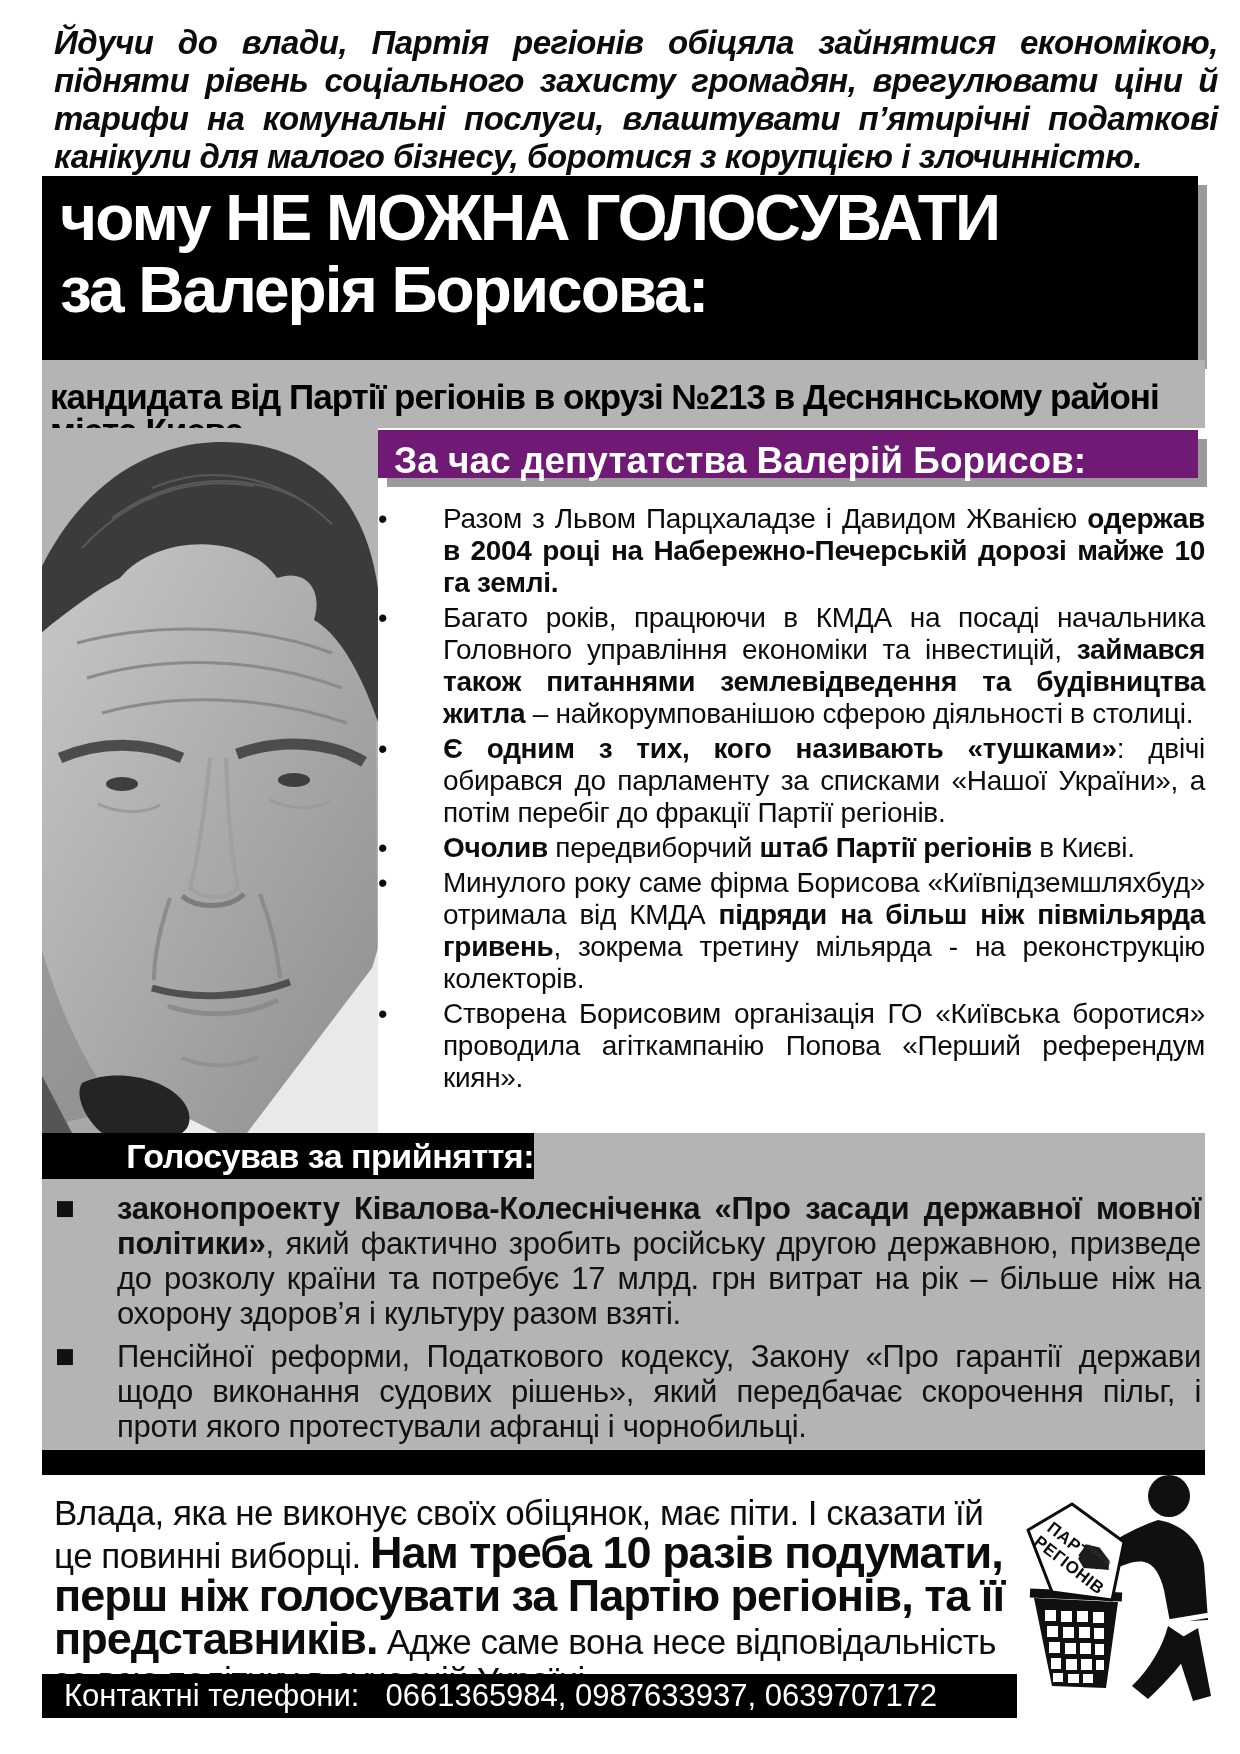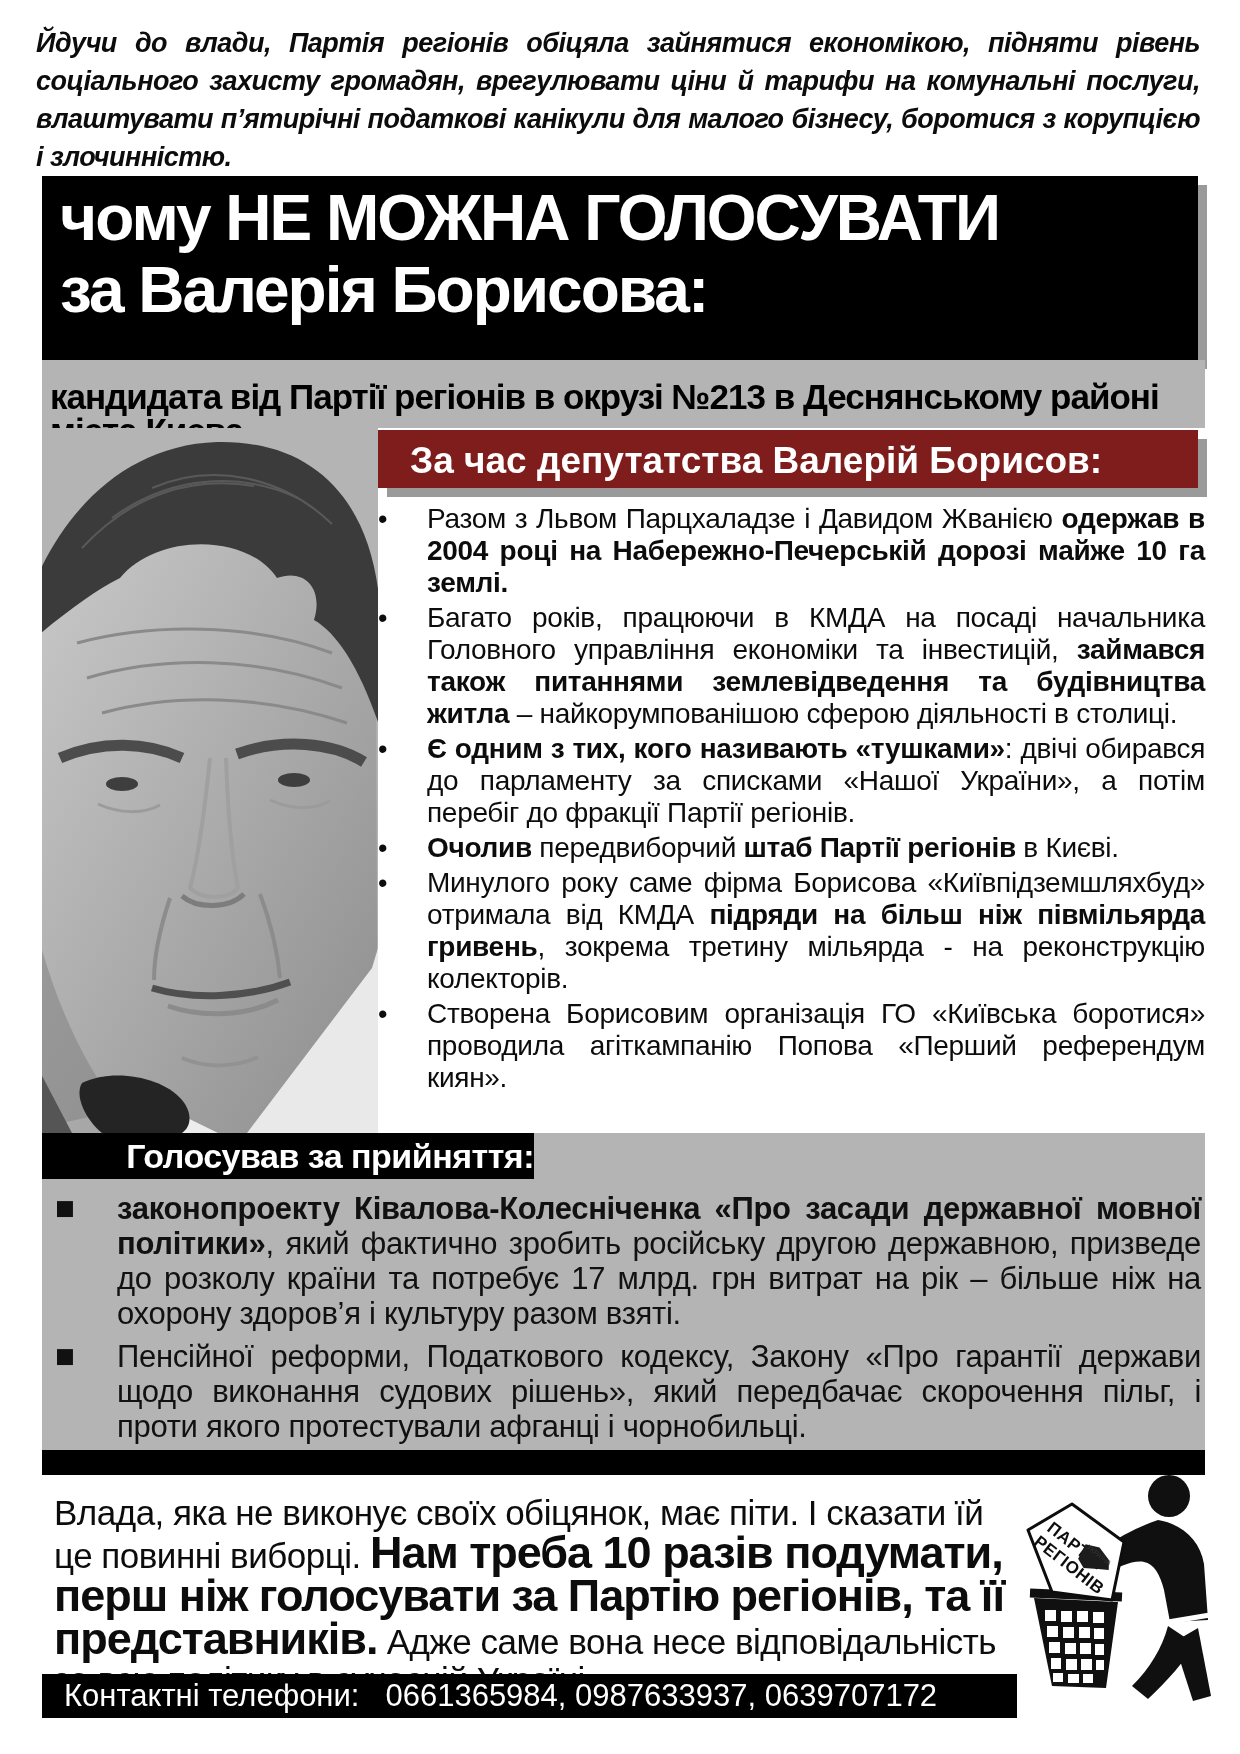--- a/index.html
+++ b/index.html
@@ -1,43 +1,43 @@
 <!DOCTYPE html>
 <html><head>
 <meta charset="utf-8">
 <style>
   html,body{margin:0;padding:0;background:#ffffff;}
   .page{position:relative;width:1240px;height:1754px;background:#ffffff;overflow:hidden;
         font-family:"Liberation Sans",sans-serif;color:#0c0c0c;}
 
-  .intro{position:absolute;left:36px;top:24px;width:1164px;margin:0;
-         font-size:27px;line-height:38px;font-weight:700;font-style:italic;
+  .intro{position:absolute;left:54px;top:24px;width:1164px;margin:0;
+         font-size:33px;line-height:38px;font-weight:700;font-style:italic;
          text-align:justify;letter-spacing:-0.5px;}
 
   .banner{position:absolute;left:42px;top:176px;width:1156px;height:184px;background:#000;
           box-shadow:9px 9px 0 #9a9a9a;}
   .banner .h1{color:#fff;font-weight:700;font-size:64px;line-height:72px;
               letter-spacing:-2px;padding-left:18px;white-space:nowrap;}
   .banner .h1.first{padding-top:6px;}
 
   .substrip{position:absolute;left:42px;top:360px;width:1163px;height:68px;background:#b4b4b4;
             box-sizing:border-box;padding:20px 0 0 8px;
             font-size:35px;line-height:34px;font-weight:700;letter-spacing:-1px;color:#000;}
 
   .photo{position:absolute;left:42px;top:428px;width:336px;height:705px;background:#b4b4b4;overflow:hidden;}
 
-  .record-header{position:absolute;left:378px;top:430px;width:820px;height:58px;background:#7f1d1d;
+  .record-header{position:absolute;left:378px;top:430px;width:820px;height:48px;background:#701a75;
                  color:#fff;font-size:37px;font-weight:700;line-height:62px;
-                 padding-left:32px;box-sizing:border-box;box-shadow:9px 9px 0 #9a9a9a;}
+                 padding-left:16px;box-sizing:border-box;box-shadow:9px 9px 0 #9a9a9a;}
 
   .record-list{position:absolute;left:378px;top:503px;width:827px;margin:0;padding:0;list-style:none;
                font-size:28px;line-height:32px;}
   .record-list li{display:flex;margin-bottom:3px;}
   .dot{width:49px;flex:none;font-size:27px;}
-  .btext{flex:1;text-align:justify;letter-spacing:-0.3px;}
+  .btext{flex:1;text-align:justify;letter-spacing:-0.3px;margin-left:16px;}
   .b{font-weight:700;}
 
   .voted-bg{position:absolute;left:42px;top:1133px;width:1163px;height:317px;background:#b4b4b4;
             box-sizing:border-box;padding:58px 0 0 13px;}
   .vitem{display:flex;margin-bottom:8px;font-size:31px;line-height:35px;color:#111;}
   .sq{width:62px;flex:none;font-size:33px;line-height:34px;}
   .vtext{flex:1;text-align:justify;padding-right:4px;letter-spacing:-0.3px;}
 
   .voted-strip{position:absolute;left:42px;top:1133px;width:492px;height:46px;background:#000;
                color:#fff;font-size:34px;font-weight:700;line-height:47px;text-align:right;

